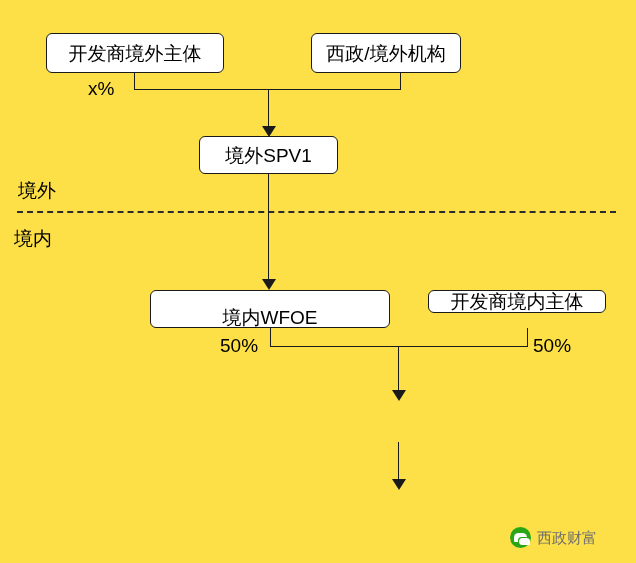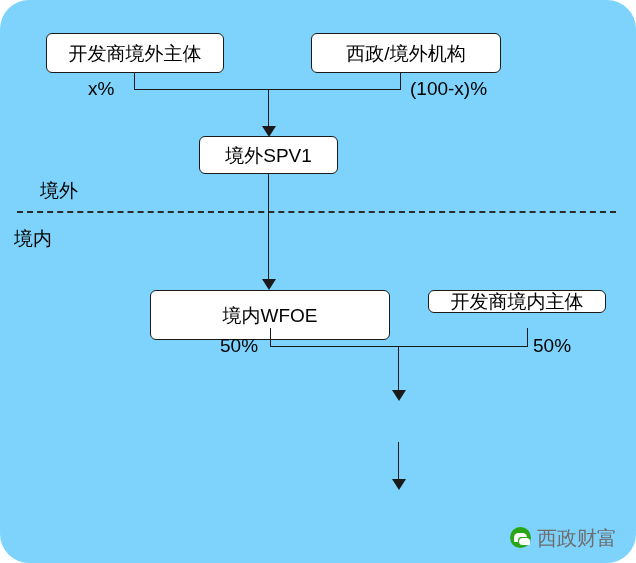--- a/index.html
+++ b/index.html
@@ -4,24 +4,23 @@
 <style>
   html, body {
     margin: 0;
     padding: 0;
     background: #ffffff;
   }
   #canvas {
     position: relative;
     width: 636px;
     height: 563px;
-    background: #7dd3fc;
+    background: #fde047;
     font-family: "Liberation Sans", "DejaVu Sans", sans-serif;
     overflow: hidden;
-    border-radius: 29px;
   }
   .node {
     position: absolute;
     box-sizing: border-box;
     border: 1px solid #1a1a1a;
     border-radius: 6px;
     background: #ffffff;
     display: flex;
     align-items: center;
     justify-content: center;
@@ -93,61 +92,60 @@
     left: 9px;
     top: 11px;
     width: 11px;
     height: 7px;
     border-radius: 4px 4px 1px 4px;
     background: #ffffff;
     box-shadow: -1px -1px 0 0 #2aa515;
   }
   .wm-text {
     color: #6e6e6e;
-    font-size: 20px;
+    font-size: 15px;
     line-height: 1;
     white-space: nowrap;
   }
 </style>
 </head>
 <body>
 
 <div id="canvas">
 
   <div class="node" style="left:46px; top:33px; width:178px; height:40px;">
     <span>开发商境外主体</span>
   </div>
 
-  <div class="node" style="left:311px; top:33px; width:190px; height:40px;">
+  <div class="node" style="left:311px; top:33px; width:150px; height:40px;">
     <span>西政/境外机构</span>
   </div>
 
   <div class="edge v" style="left:134px; top:73px; height:16px;"></div>
   <div class="edge v" style="left:400px; top:73px; height:16px;"></div>
 
   <div class="edge h" style="left:134px; top:89px; width:267px;"></div>
 
   <div class="edge v" style="left:268px; top:89px; height:42px;"></div>
   <div class="arrow" style="left:262px; top:126px;"></div>
 
   <div class="label" style="left:88px; top:79px;"><span>x%</span></div>
-  <div class="label" style="left:410px; top:79px;"><span>(100-x)%</span></div>
 
   <div class="node" style="left:199px; top:136px; width:139px; height:38px;">
     <span>境外SPV1</span>
   </div>
 
-  <div class="section-label" style="left:18px; top:181px;margin-left:22px;"><span>境外</span></div>
+  <div class="section-label" style="left:18px; top:181px;"><span>境外</span></div>
   <div class="dashline" style="left:17px; top:211px; width:599px;"></div>
   <div class="section-label" style="left:14px; top:229px;"><span>境内</span></div>
 
   <div class="edge v" style="left:268px; top:174px; height:110px;"></div>
   <div class="arrow" style="left:262px; top:279px;"></div>
 
-  <div class="node" style="left:150px; top:290px; width:240px; height:50px;">
+  <div class="node" style="left:150px; top:290px; width:240px; height:38px;align-items:flex-end;">
     <span>境内WFOE</span>
   </div>
 
   <div class="node" style="left:428px; top:290px; width:178px; height:23px;justify-content:center;">
     <span>开发商境内主体</span>
   </div>
 
   <div class="edge v" style="left:270px; top:328px; height:18px;"></div>
   <div class="edge v" style="left:527px; top:328px; height:18px;"></div>
 

